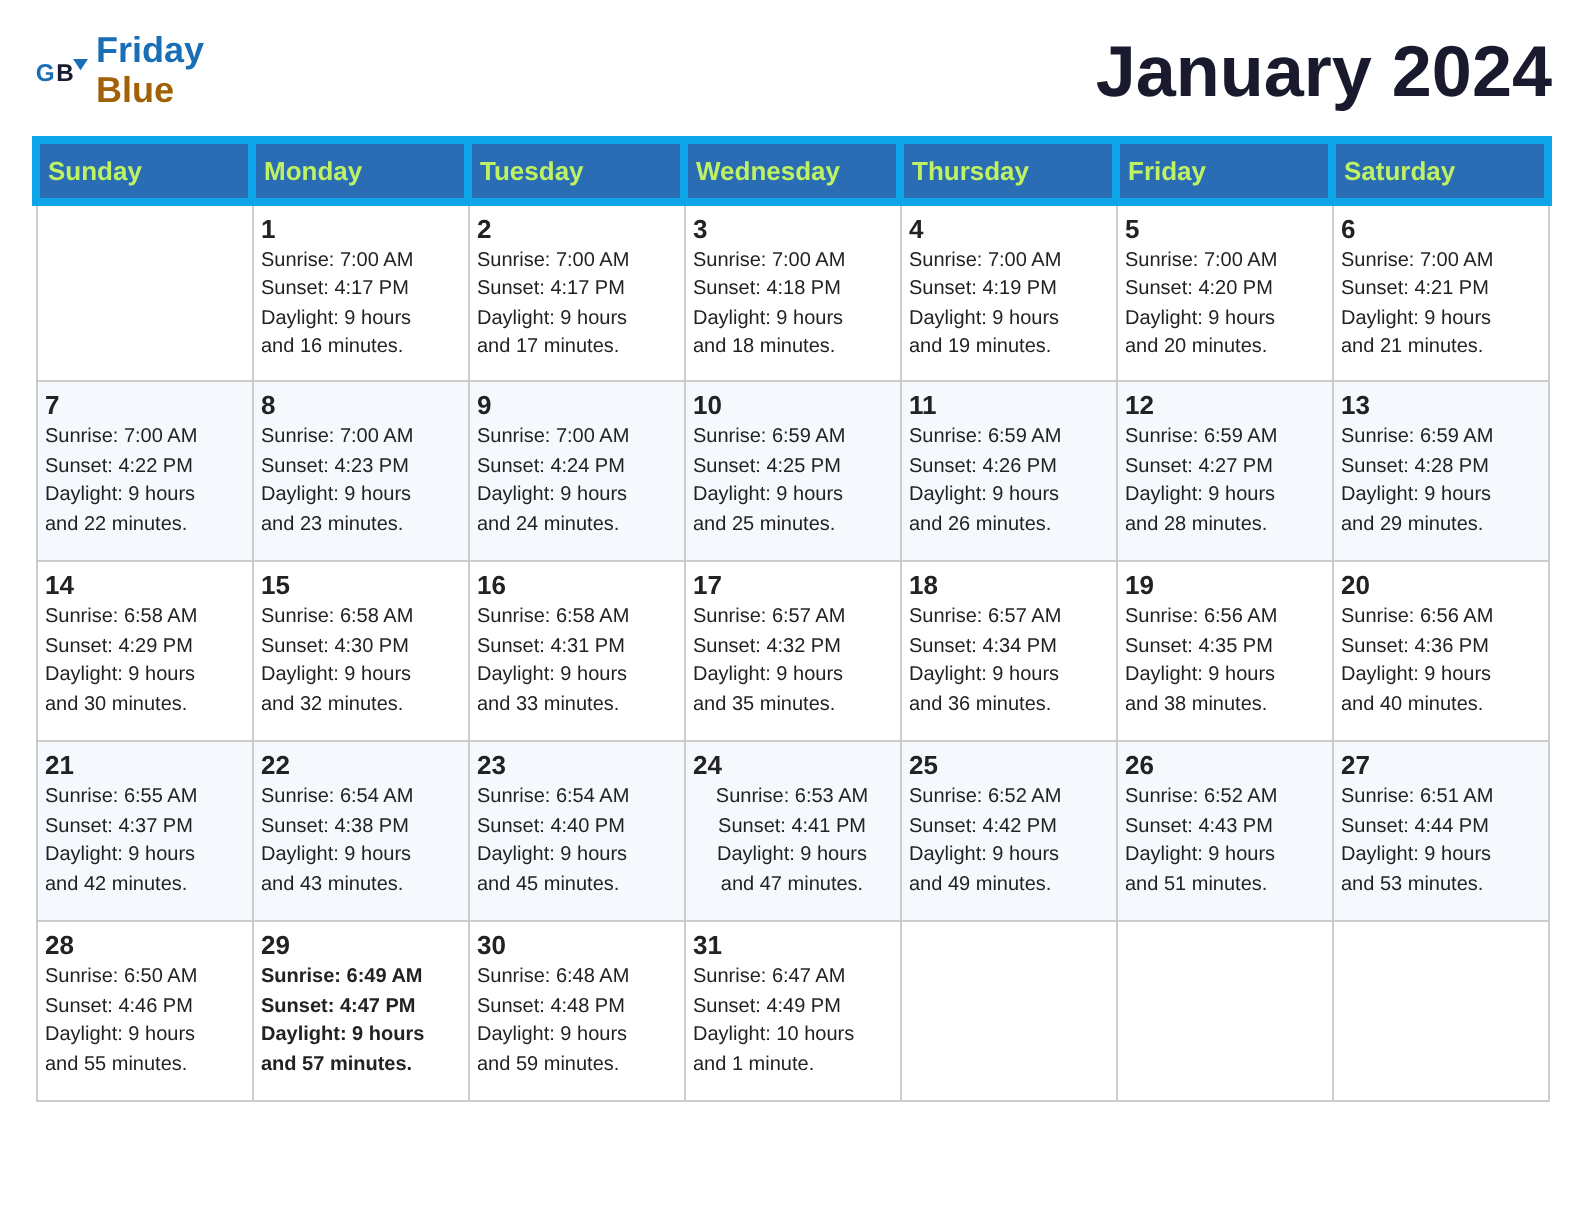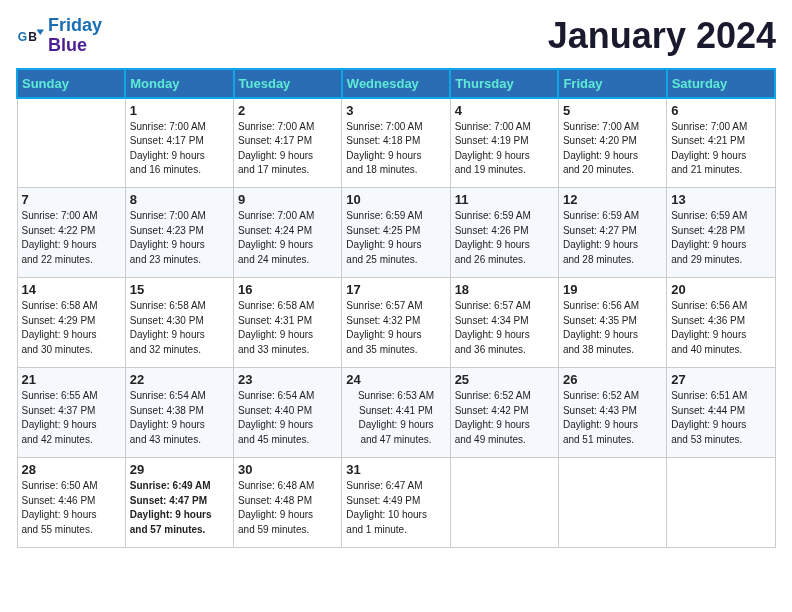--- a/index.html
+++ b/index.html
@@ -43,26 +43,26 @@
       font-size: 16px;
       color: #1a1a2e;
     }
     table {
       width: 100%;
       border-collapse: collapse;
       table-layout: fixed;
     }
     thead tr th {
       background-color: #2a6db5;
-      color: #5eead4;
+      color: #bef264;
       font-size: 13px;
       font-weight: bold;
       padding: 6px 4px;
       text-align: left;
-      border: 2px solid #0ea5e9;
+      border: 4px solid #0ea5e9;
     }
     tbody tr td {
       vertical-align: top;
       border: 1px solid #ccc;
       padding: 4px;
       font-size: 10.5px;
       color: #222;
       height: 90px;
     }
     tbody tr:nth-child(even) td {
@@ -88,21 +88,21 @@
 <div class="header">
   <div class="logo">
     <svg class="logo-icon" viewBox="0 0 30 30">
       <text x="2" y="20" font-size="13" font-weight="bold" fill="#1a6eb5">G</text>
       <text x="13" y="20" font-size="13" font-weight="bold" fill="#1a1a2e">B</text>
       <polygon points="22,8 30,8 26,14" fill="#1a6eb5"></polygon>
     </svg>
     <div>
       <div class="logo-text">
         <span>Friday</span><br>
-        <span style="color:#4c1d95;">Blue</span>
+        <span style="color:#a16207;">Blue</span>
       </div>
     </div>
   </div>
   <div class="title-block">
     <div class="month-title">January 2024</div>
   </div>
 </div>
 
 <table>
   <thead>

